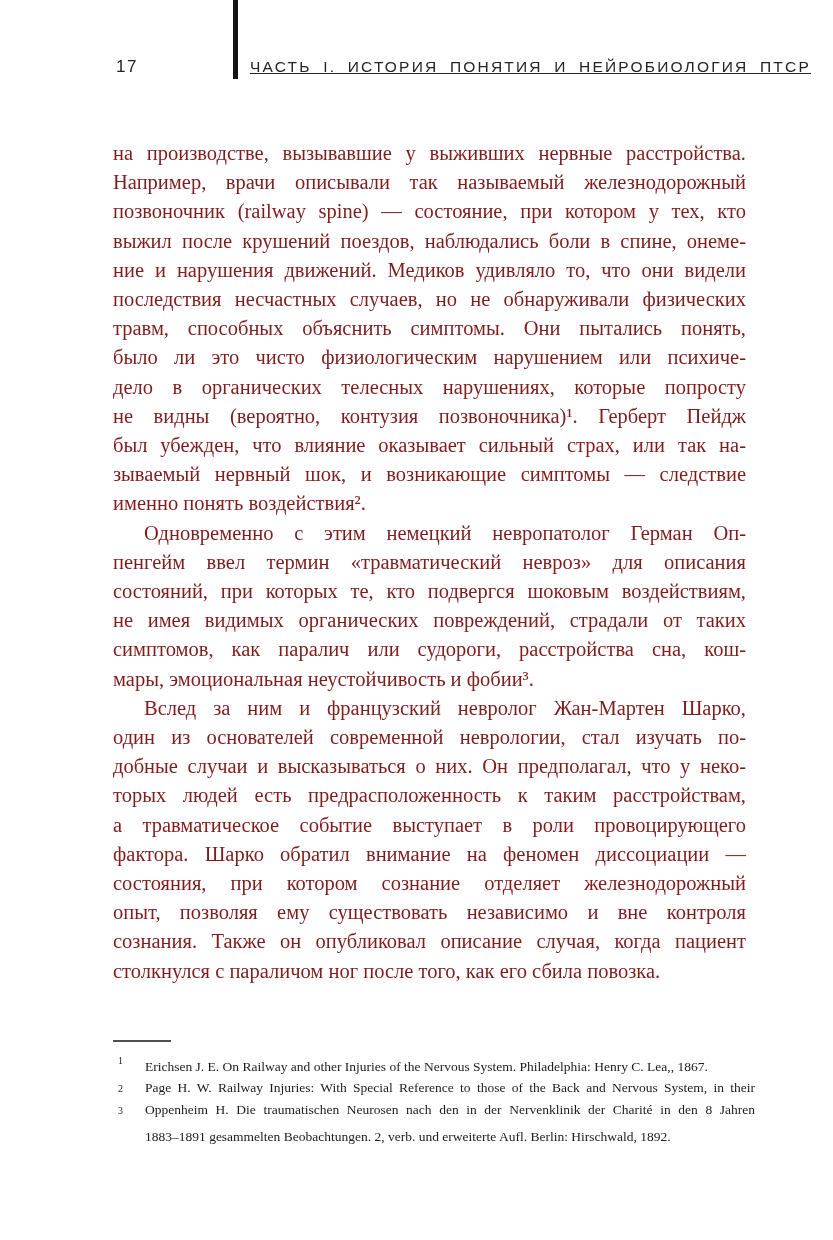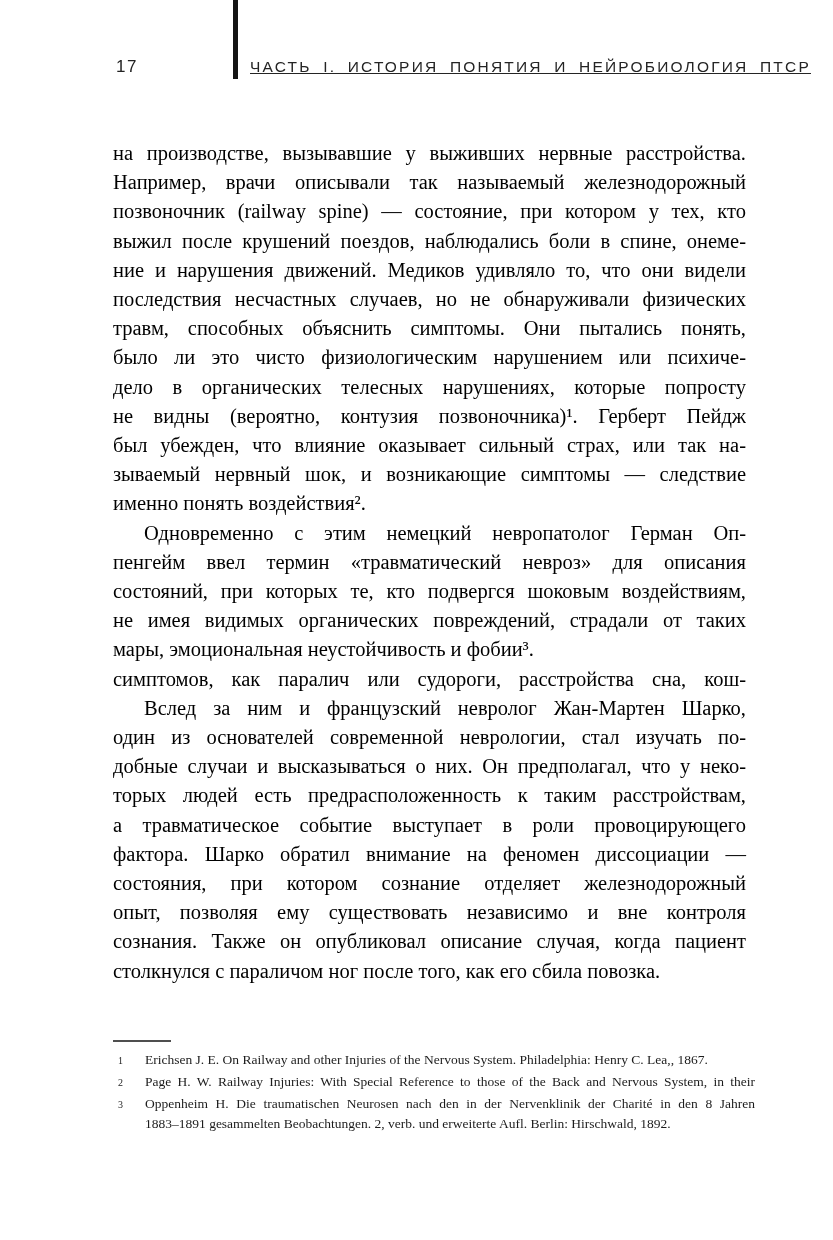--- a/index.html
+++ b/index.html
@@ -48,21 +48,21 @@
     text-decoration: underline;
   }
   
   .bodytext {
     position: absolute;
     left: 113px;
     top: 139px;
     width: 633px;
     font-size: 20.5px;
     line-height: 29.2px;
-    color: #000000;
+    color: #7f1d1d;
     hyphens: none;
   }
   .bline {
     text-align: justify;
     text-align-last: justify;
     white-space: normal;
   }
   .bline.end {
     text-align: justify;
     text-align-last: left;
@@ -102,20 +102,21 @@
   .fntext {
     flex: 1 1 auto;
     min-width: 0;
   }
   .fline {
     text-align: justify;
     text-align-last: justify;
   }
   .fline.end {
     text-align-last: left;
+    margin-top: 7px;
   }
 </style>
 </head>
 <body>
 
 <div class="page">
 
   <div class="pagenum">17</div>
 
   <div class="runbar"></div>
@@ -133,22 +134,22 @@
       <div class="bline">было ли это чисто физиологическим нарушением или психиче-</div>
       <div class="bline">дело в органических телесных нарушениях, которые попросту</div>
       <div class="bline">не видны (вероятно, контузия позвоночника)¹. Герберт Пейдж</div>
       <div class="bline">был убежден, что влияние оказывает сильный страх, или так на-</div>
       <div class="bline">зываемый нервный шок, и возникающие симптомы — следствие</div>
       <div class="bline end">именно понять воздействия².</div>
       <div class="bline indent">Одновременно с этим немецкий невропатолог Герман Оп-</div>
       <div class="bline">пенгейм ввел термин «травматический невроз» для описания</div>
       <div class="bline">состояний, при которых те, кто подвергся шоковым воздействиям,</div>
       <div class="bline">не имея видимых органических повреждений, страдали от таких</div>
+      <div class="bline">симптомов, как паралич или судороги, расстройства сна, кош-</div>
       <div class="bline end">мары, эмоциональная неустойчивость и фобии³.</div>
-      <div class="bline">симптомов, как паралич или судороги, расстройства сна, кош-</div>
       <div class="bline indent">Вслед за ним и французский невролог Жан-Мартен Шарко,</div>
       <div class="bline">один из основателей современной неврологии, стал изучать по-</div>
       <div class="bline">добные случаи и высказываться о них. Он предполагал, что у неко-</div>
       <div class="bline">торых людей есть предрасположенность к таким расстройствам,</div>
       <div class="bline">а травматическое событие выступает в роли провоцирующего</div>
       <div class="bline">фактора. Шарко обратил внимание на феномен диссоциации —</div>
       <div class="bline">состояния, при котором сознание отделяет железнодорожный</div>
       <div class="bline">опыт, позволяя ему существовать независимо и вне контроля</div>
       <div class="bline">сознания. Также он опубликовал описание случая, когда пациент</div>
       <div class="bline end">столкнулся с параличом ног после того, как его сбила повозка.</div>

